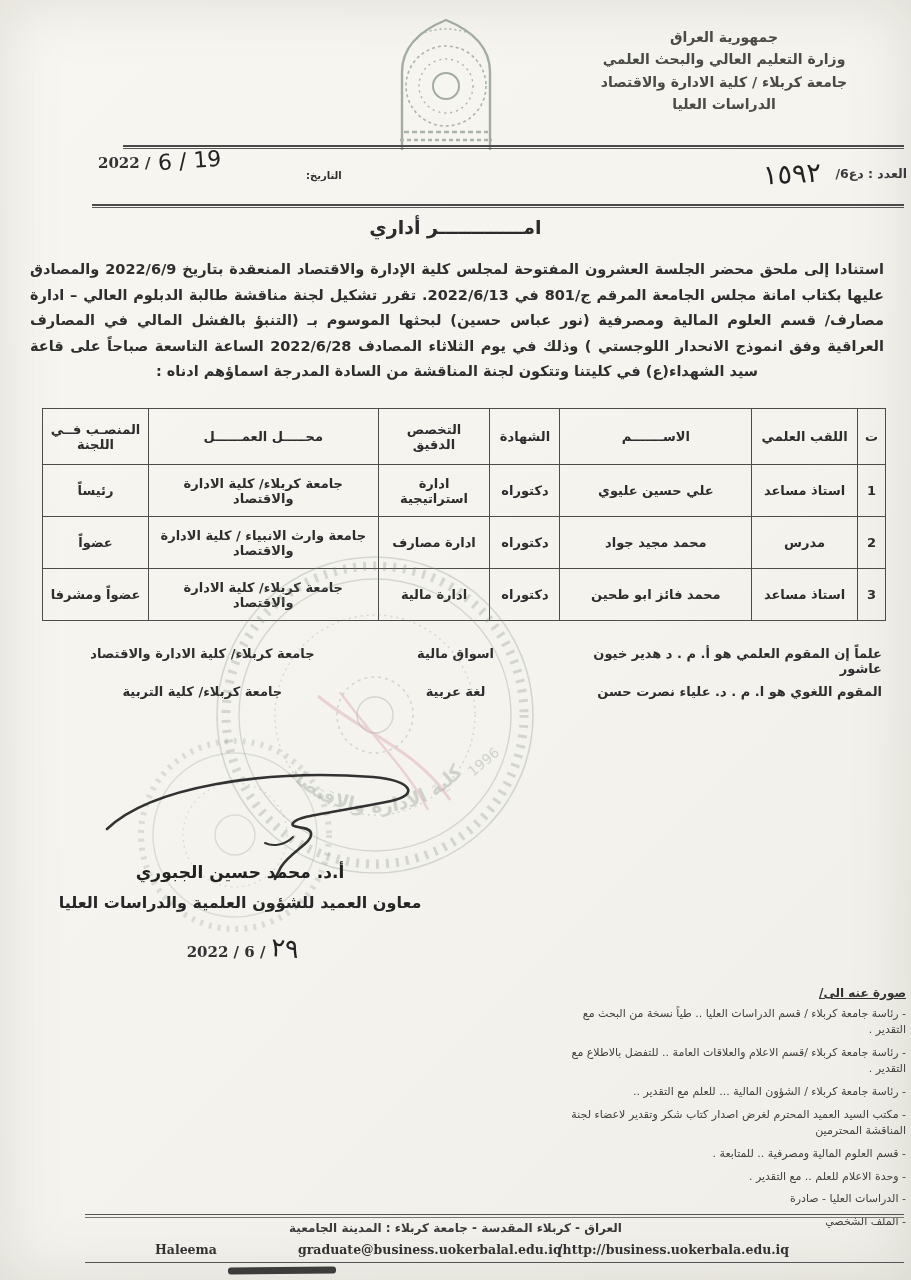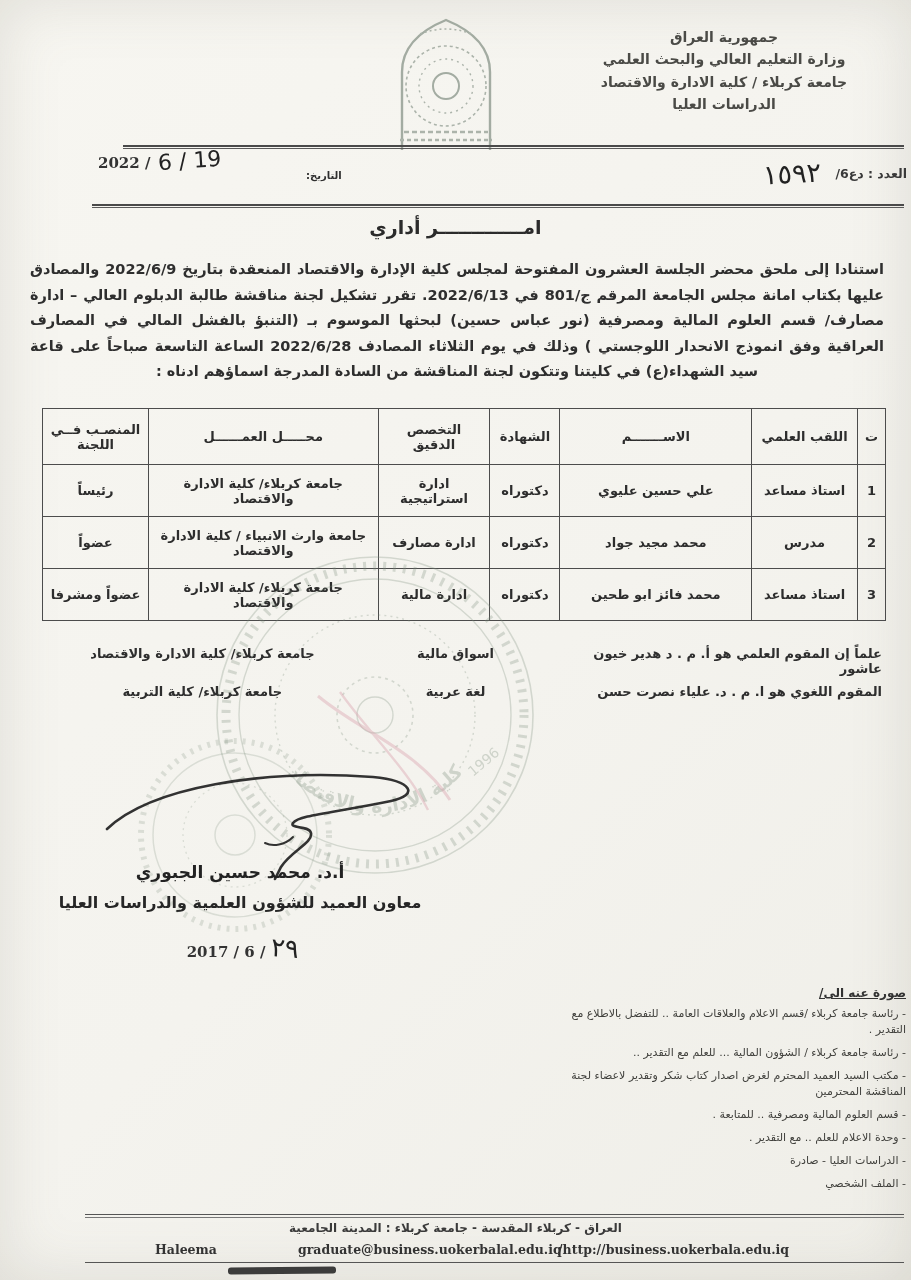--- a/index.html
+++ b/index.html
@@ -220,26 +220,27 @@
   <div class="sig-flourish">
     <svg width="330" height="118" viewBox="0 0 330 118">
       <path d="M 12,64 C 56,22 168,4 278,12 C 318,16 324,30 296,36 C 238,48 204,50 198,58 C 194,64 214,60 216,68 C 218,78 196,86 186,102 L 180,114" fill="none" stroke="#1e1e1e" stroke-width="2.6" stroke-linecap="round"></path>
       <path d="M 198,72 C 190,80 178,82 170,78" fill="none" stroke="#1e1e1e" stroke-width="2" stroke-linecap="round"></path>
     </svg>
   </div>
 
   <div class="sig-name">أ.د. محمد حسين الجبوري</div>
   <div class="sig-role">معاون العميد للشؤون العلمية والدراسات العليا</div>
   <div class="sig-date">
-    <span class="date-printed">2017 / 6 /</span>
+    <span class="date-printed">2022 / 6 /</span>
     <span class="hand sig-date-hand">٢٩</span>
   </div>
 
   <div class="cc-block" dir="rtl">
     <div class="cc-head">صورة عنه الى/</div>
+    <div class="cc-item">- رئاسة جامعة كربلاء / قسم الدراسات العليا .. طياً نسخة من البحث مع التقدير .</div>
     <div class="cc-item">- رئاسة جامعة كربلاء /قسم الاعلام والعلاقات العامة .. للتفضل بالاطلاع مع التقدير .</div>
     <div class="cc-item">- رئاسة جامعة كربلاء / الشؤون المالية ... للعلم مع التقدير ..</div>
     <div class="cc-item">- مكتب السيد العميد المحترم لغرض اصدار كتاب شكر وتقدير لاعضاء لجنة المناقشة المحترمين</div>
     <div class="cc-item">- قسم العلوم المالية ومصرفية .. للمتابعة .</div>
     <div class="cc-item">- وحدة الاعلام للعلم .. مع التقدير .</div>
     <div class="cc-item">- الدراسات العليا - صادرة</div>
     <div class="cc-item">- الملف الشخصي</div>
   </div>
 
   <div class="rule footer-rule1"></div>

